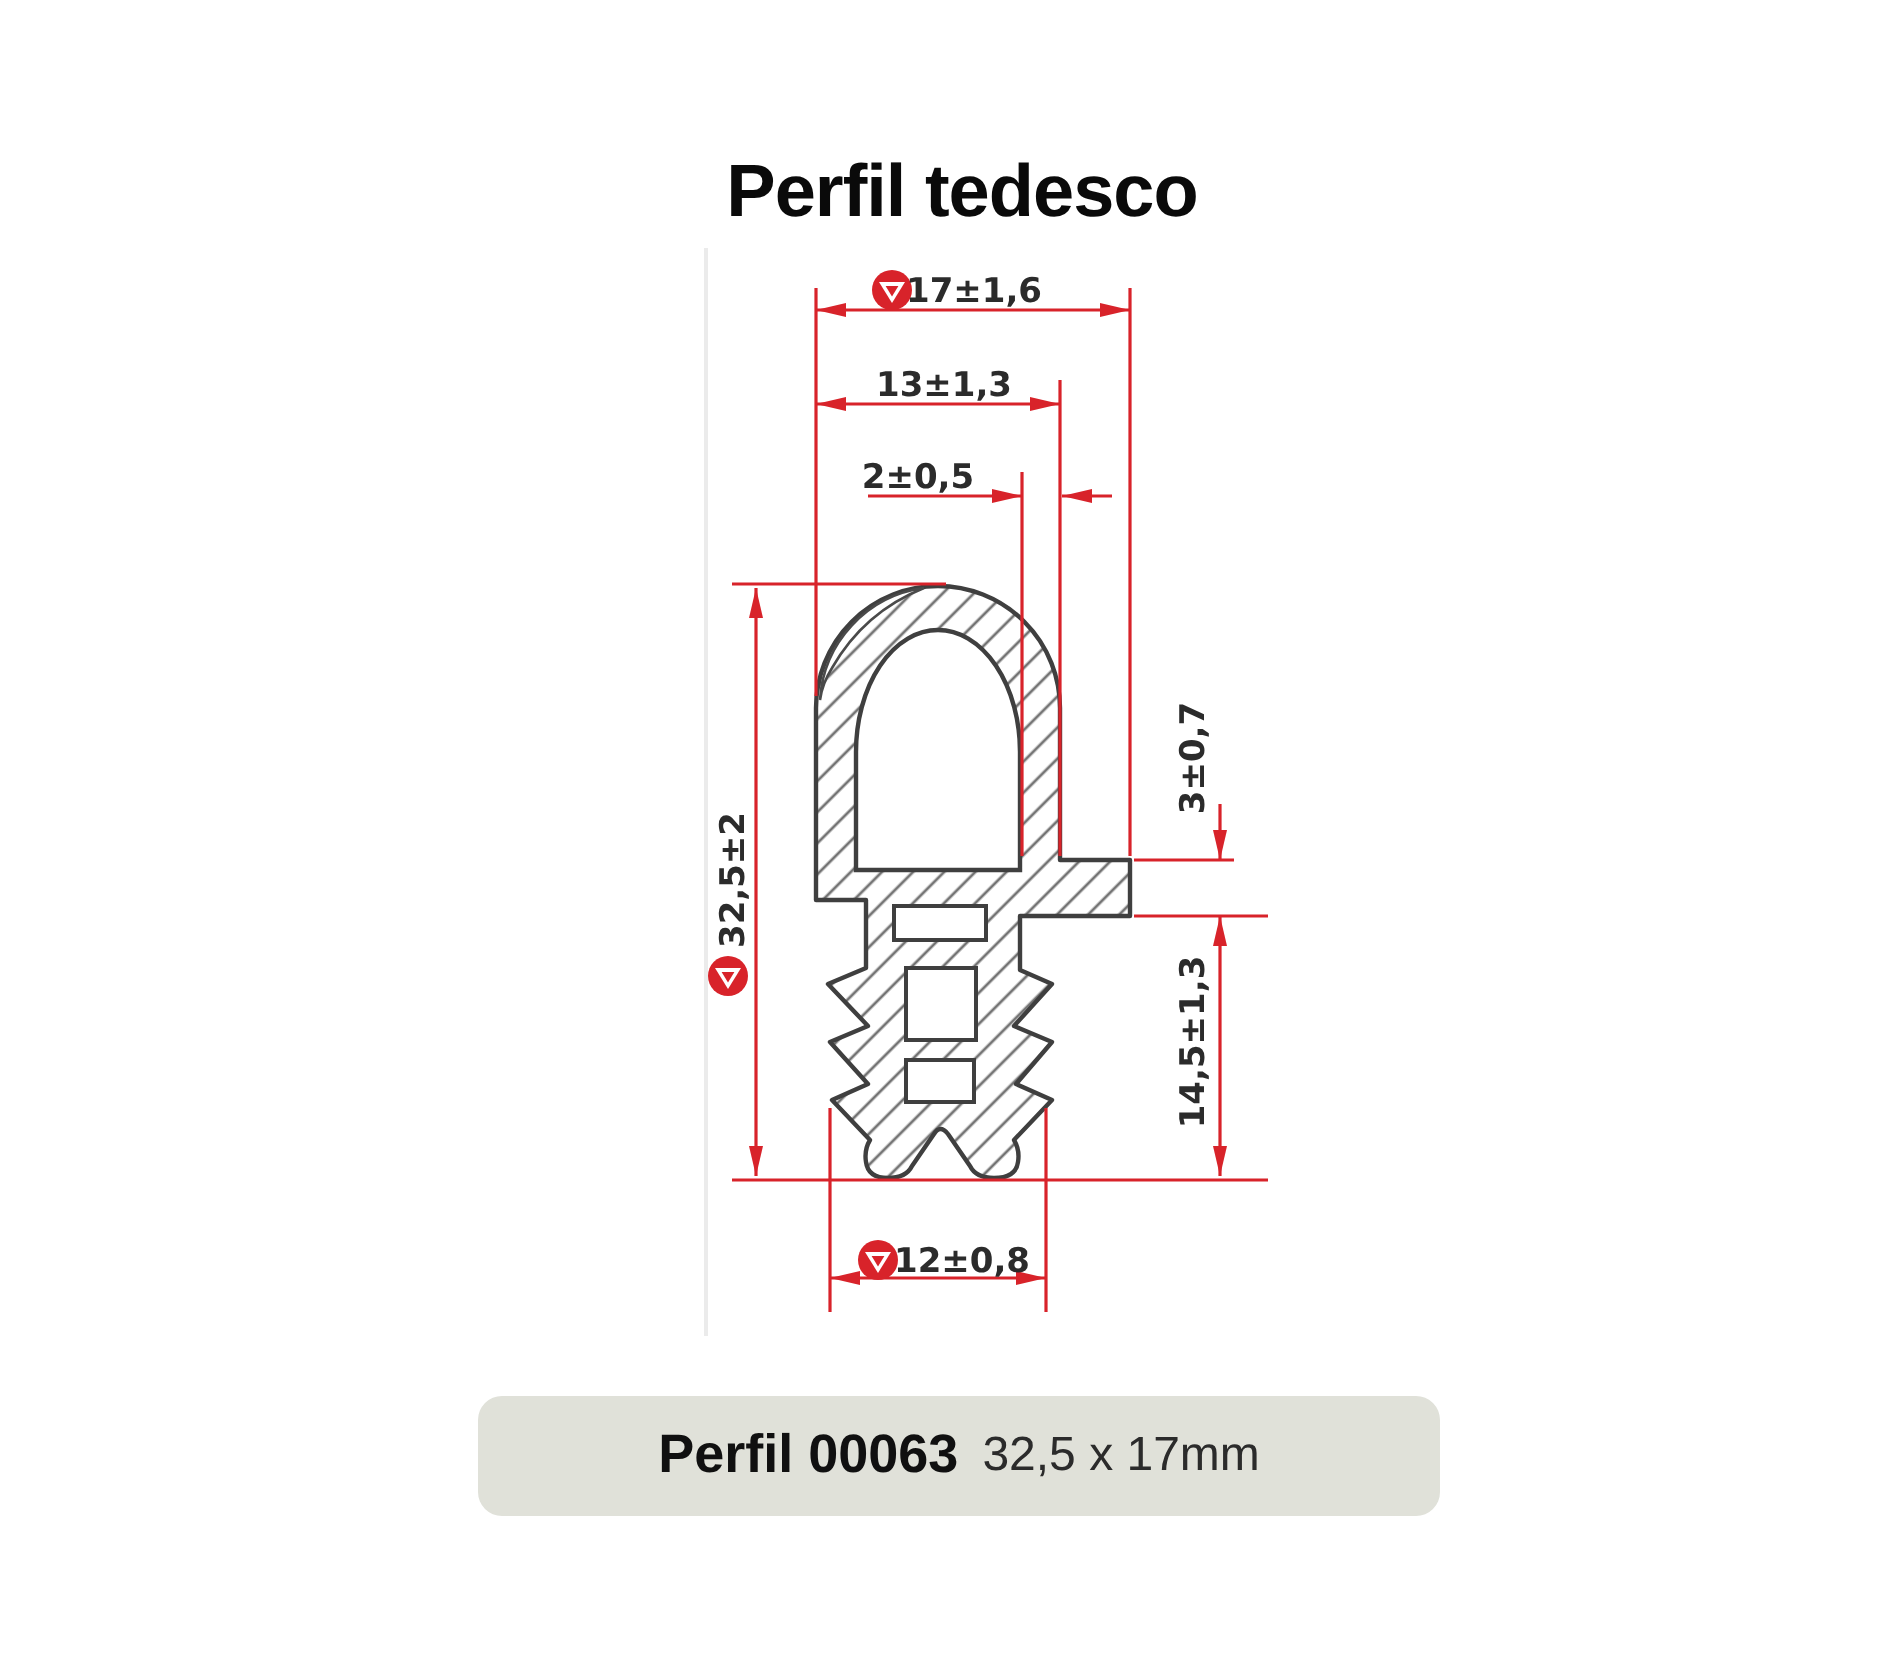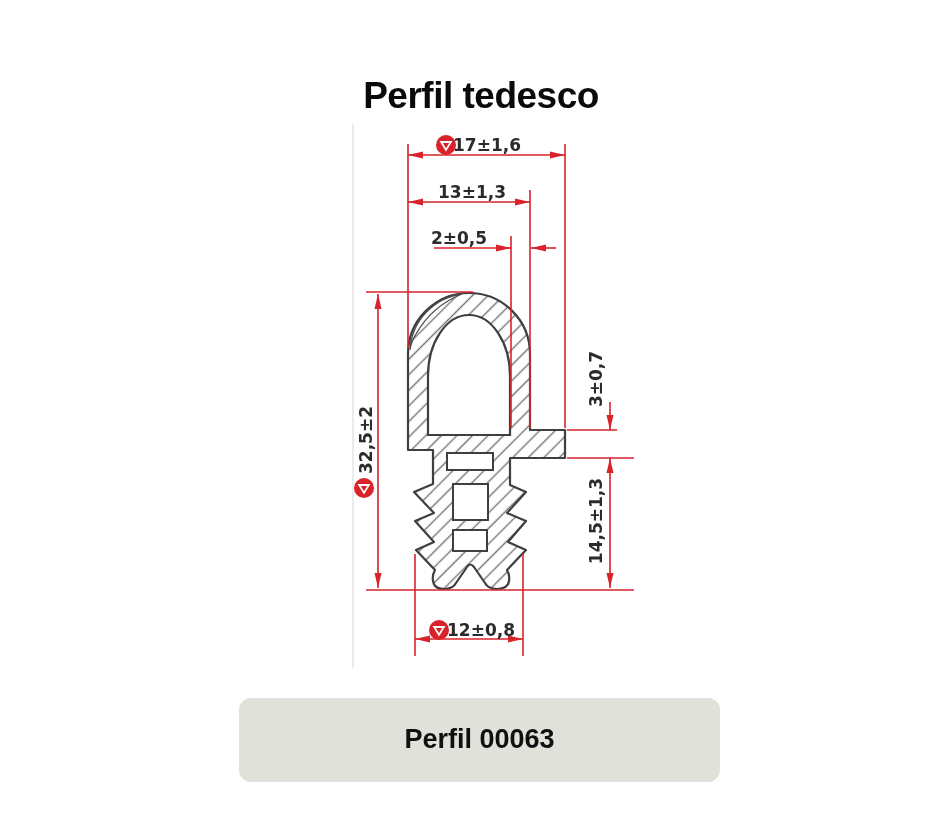--- a/index.html
+++ b/index.html
@@ -14,21 +14,21 @@
     font-family:"Liberation Sans", sans-serif;
   }
   .drawing-wrap{
     position:absolute;left:340px;top:116px;width:320px;height:564px;
   }
   .dim-text{
     font-family:"DejaVu Sans", sans-serif;
     font-size:17px;font-weight:600;fill:#2b2b2b;
   }
   .product-card{
-    position:absolute;left:239px;top:698px;width:481px;height:84px;
+    position:absolute;left:239px;top:698px;width:481px;height:60px;
     background:#e0e1d9;border-radius:12px;
     display:flex;flex-direction:row;align-items:center;justify-content:center;
     gap:12px;
   }
   .product-card .card-title{
     font-size:27px;font-weight:700;color:#101010;line-height:1.15;
   }
   .product-card .card-subtitle{
     font-size:24px;font-weight:400;color:#2b2b2b;line-height:1.15;
   }
@@ -126,13 +126,14 @@
   <text class="dim-text" x="459" y="246" text-anchor="middle">2±0,5</text>
   <text class="dim-text" x="366" y="442" text-anchor="middle" transform="rotate(-90 366 442)" dy="0.35em">32,5±2</text>
   <text class="dim-text" x="596" y="381" text-anchor="middle" transform="rotate(-90 596 381)" dy="0.35em">3±0,7</text>
   <text class="dim-text" x="596" y="523" text-anchor="middle" transform="rotate(-90 596 523)" dy="0.35em">14,5±1,3</text>
   <text class="dim-text" x="481" y="638" text-anchor="middle">12±0,8</text>
 </svg>
 </div>
 
 <div class="product-card">
   <div class="card-title">Perfil 00063</div>
+  <div class="card-subtitle">32,5 x 17mm</div>
 </div>
 
 </body></html>

